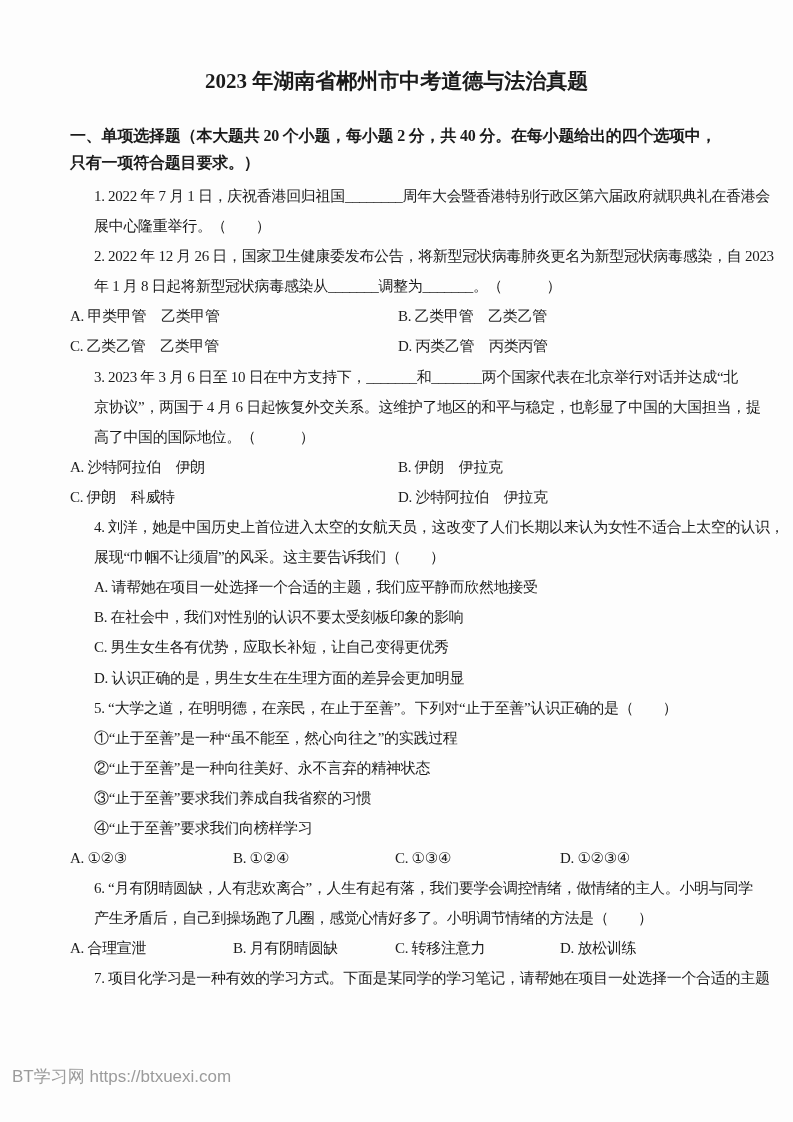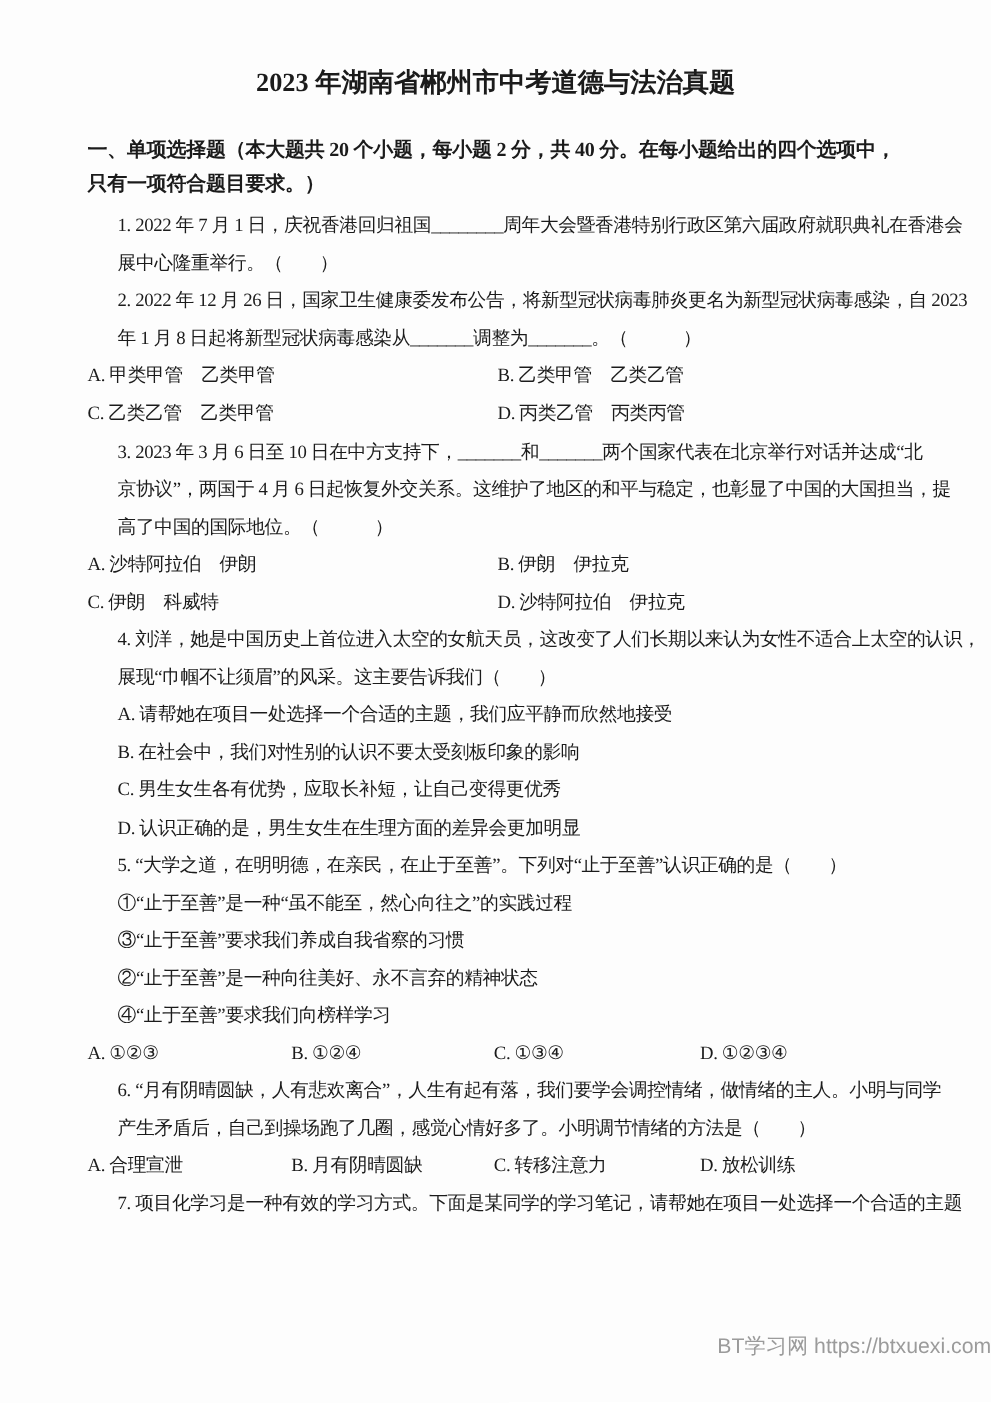--- a/index.html
+++ b/index.html
@@ -13,21 +13,21 @@
     position: relative;
     width: 793px;
     height: 1122px;
     background: var(--paper);
     font-family: "Liberation Serif", "DejaVu Serif", serif;
     color: var(--text);
     overflow: hidden;
   }
   .content { padding: 0 70px; }
   .doc-title {
-    padding-top: 53px;
+    padding-top: 68px;
     text-align: center;
     font-size: 21px;
     font-weight: 700;
     line-height: 26px;
     white-space: nowrap;
   }
   .section-head {
     margin-top: 28px;
     font-size: 16px;
     font-weight: 700;
@@ -56,24 +56,24 @@
   }
   .cell {
     font-size: 15px;
     line-height: 30.1px;
     height: 30.1px;
     letter-spacing: -0.3px;
     white-space: nowrap;
   }
   .watermark {
     position: absolute;
-    left: 0;
+    left: 12px;
     right: 0;
     top: 1065px;
-    text-align: right;
+    text-align: left;
     font-family: "Liberation Sans", "DejaVu Sans", sans-serif;
     font-size: 17px;
     color: var(--watermark);
   }
 </style>
 </head>
 <body>
 
 <div class="page">
   <div class="content">
@@ -124,22 +124,22 @@
         <div class="line">展现“巾帼不让须眉”的风采。这主要告诉我们（　　）</div>
         <div class="line">A. 请帮她在项目一处选择一个合适的主题，我们应平静而欣然地接受</div>
         <div class="line">B. 在社会中，我们对性别的认识不要太受刻板印象的影响</div>
         <div class="line">C. 男生女生各有优势，应取长补短，让自己变得更优秀</div>
         <div class="line">D. 认识正确的是，男生女生在生理方面的差异会更加明显</div>
       </div>
 
       <div>
         <div class="line">5. “大学之道，在明明德，在亲民，在止于至善”。下列对“止于至善”认识正确的是（　　）</div>
         <div class="line">①“止于至善”是一种“虽不能至，然心向往之”的实践过程</div>
+        <div class="line">②“止于至善”是一种向往美好、永不言弃的精神状态</div>
         <div class="line">③“止于至善”要求我们养成自我省察的习惯</div>
-        <div class="line">②“止于至善”是一种向往美好、永不言弃的精神状态</div>
         <div class="line">④“止于至善”要求我们向榜样学习</div>
         <div class="row4">
           <span class="cell">A. ①②③</span>
           <span class="cell">B. ①②④</span>
           <span class="cell">C. ①③④</span>
           <span class="cell">D. ①②③④</span>
         </div>
       </div>
 
       <div>

